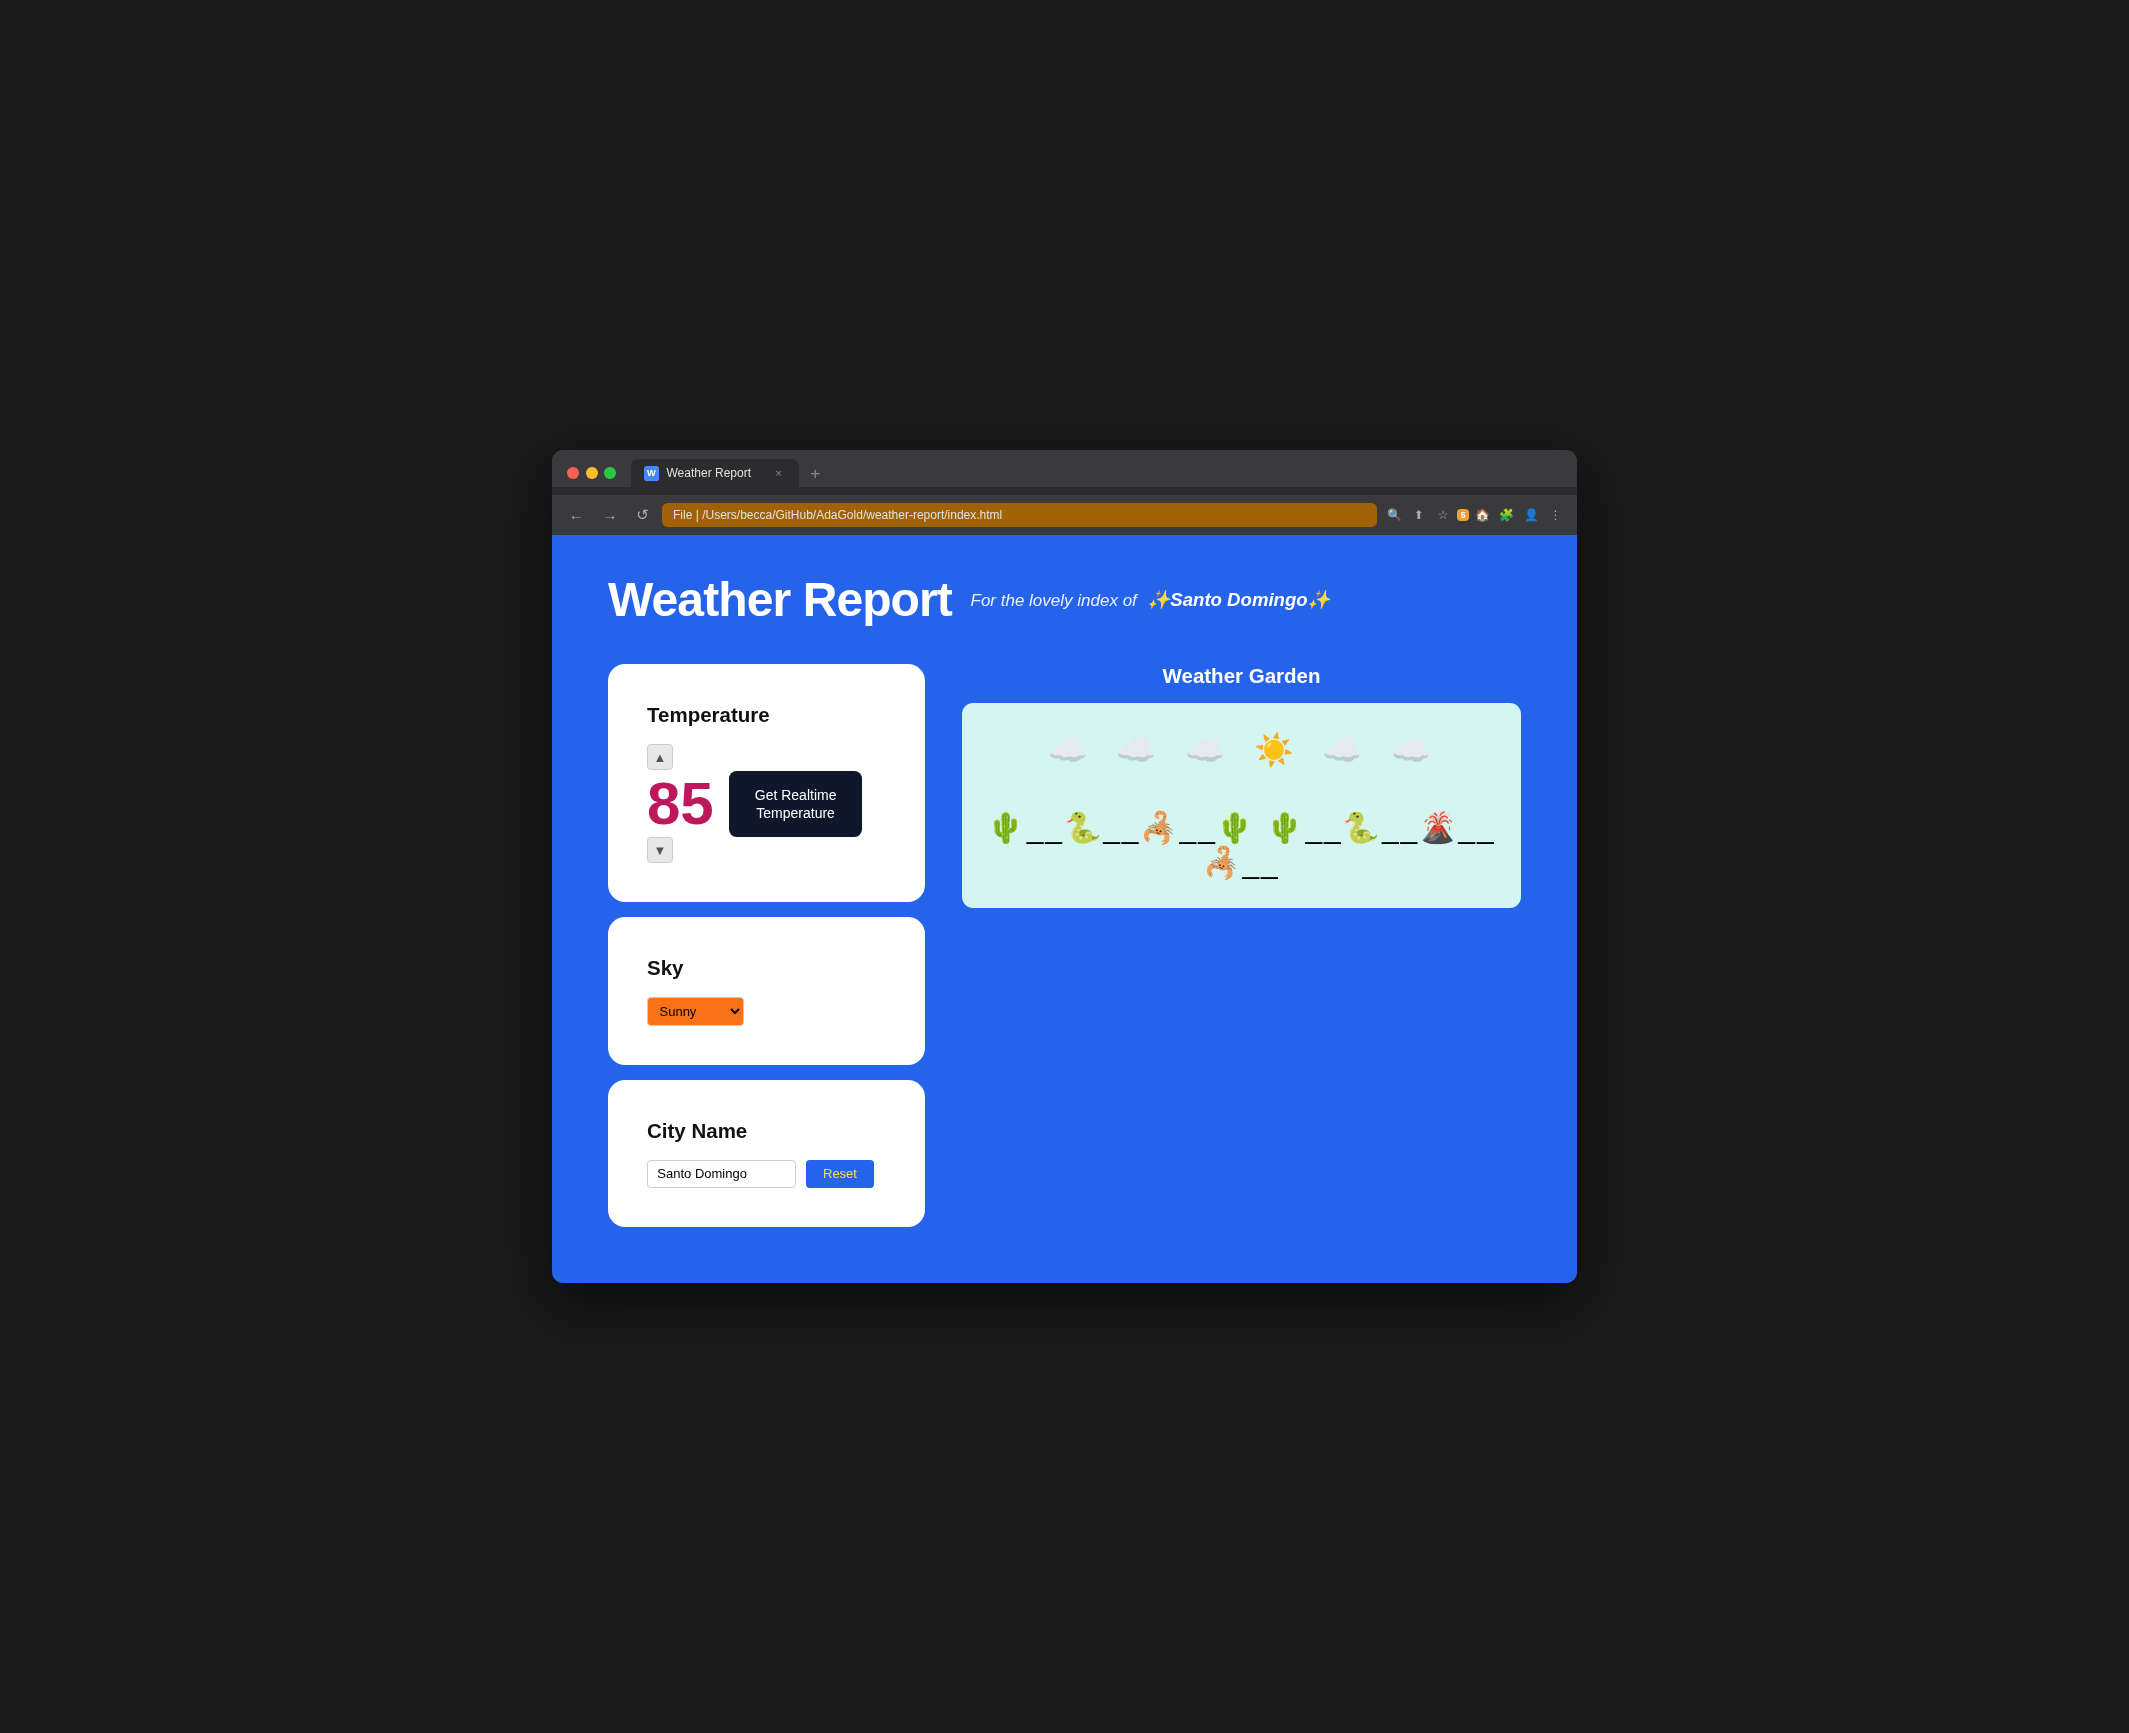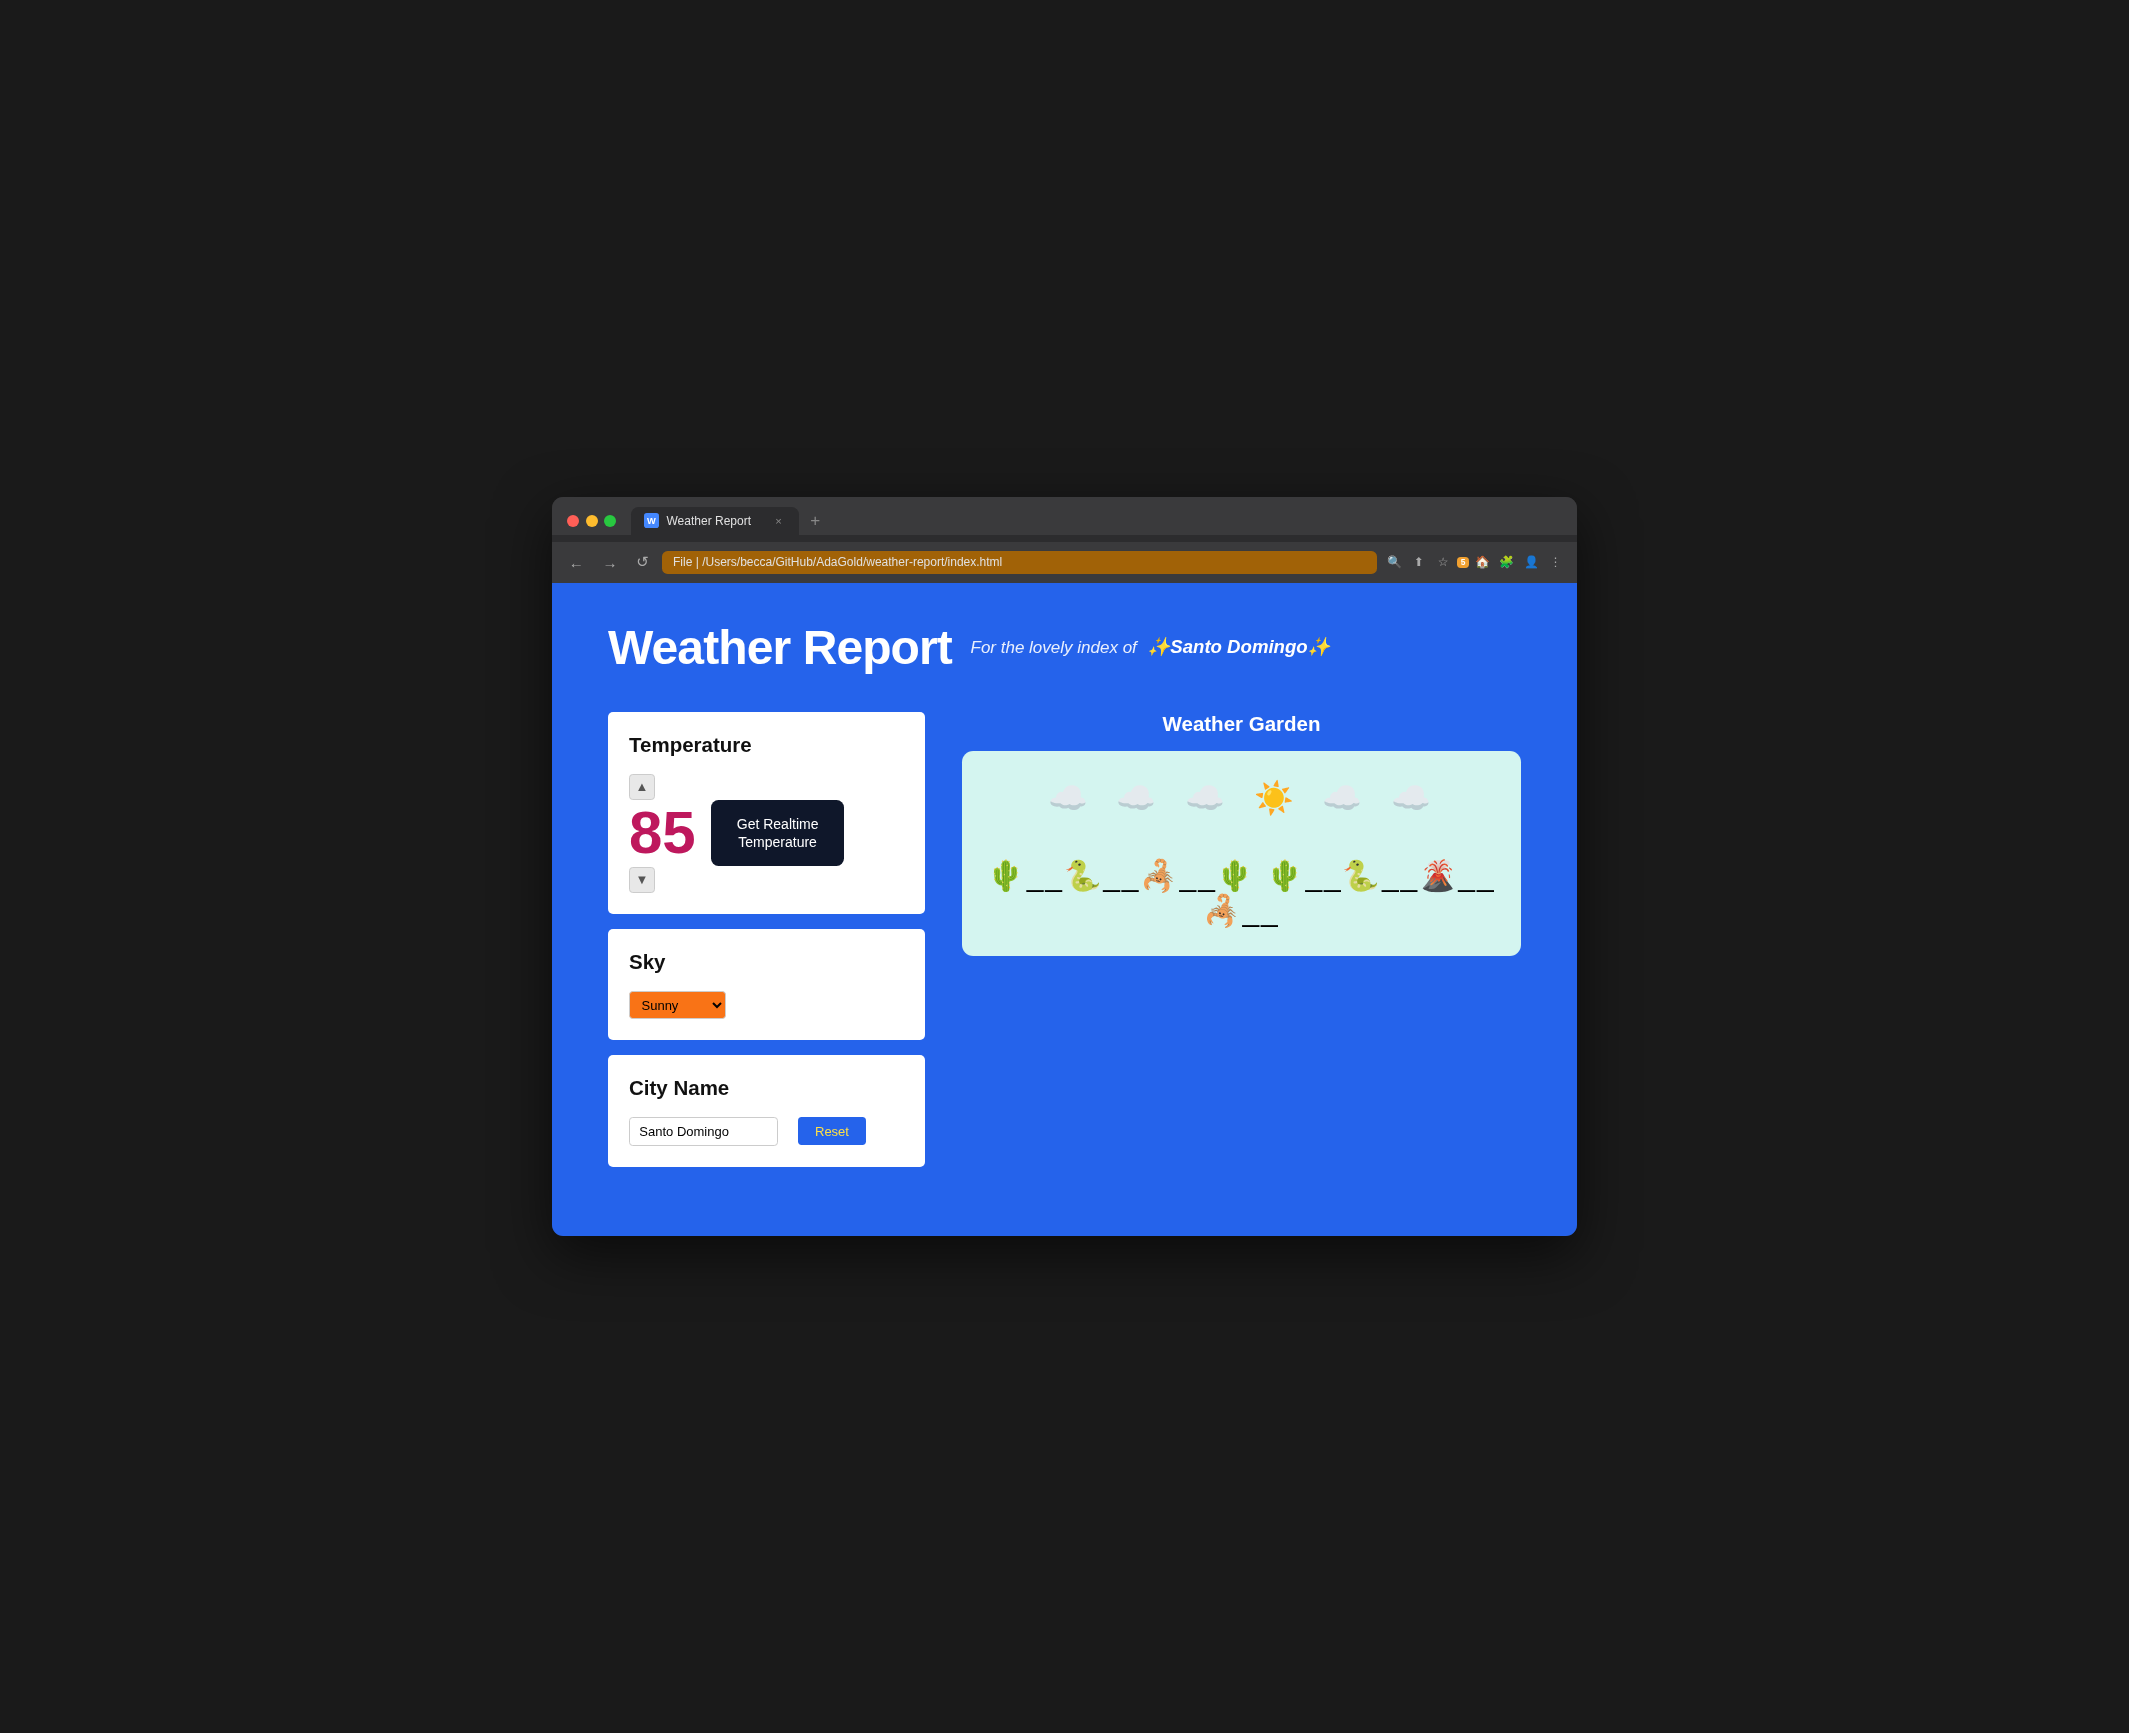--- a/index.html
+++ b/index.html
@@ -200,22 +200,22 @@
     .left-column {
       display: flex;
       flex-direction: column;
       gap: 15px;
       width: 317px;
       flex-shrink: 0;
     }
 
     .card {
       background: white;
-      border-radius: 5px;
-      padding: 21px;
+      border-radius: 17px;
+      padding: 39px;
     }
 
     .card-title {
       font-size: 20.5px;
       font-weight: 600;
       color: #111;
       margin-bottom: 17px;
     }
 
     
@@ -272,21 +272,21 @@
       padding: 4.7px 26px 4.7px 7.5px;
       font-size: 13px;
       appearance: auto;
       background: #f97316;
       cursor: pointer;
     }
 
     
     .city-name-row {
       display: flex;
-      gap: 20px;
+      gap: 10px;
       align-items: center;
     }
 
     .city-input {
       border: 0.9px solid #ccc;
       border-radius: 3.7px;
       padding: 5.6px 9.3px;
       font-size: 13px;
       outline: none;
       width: 149px;

